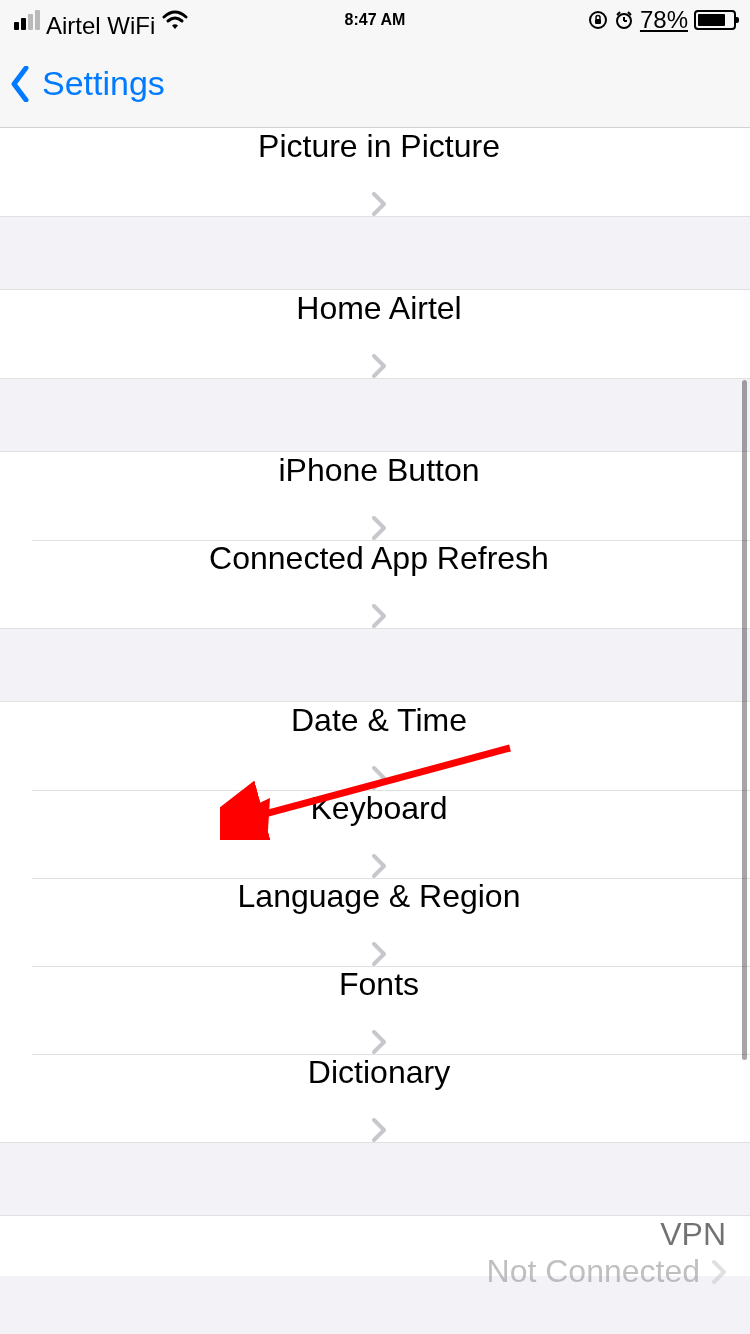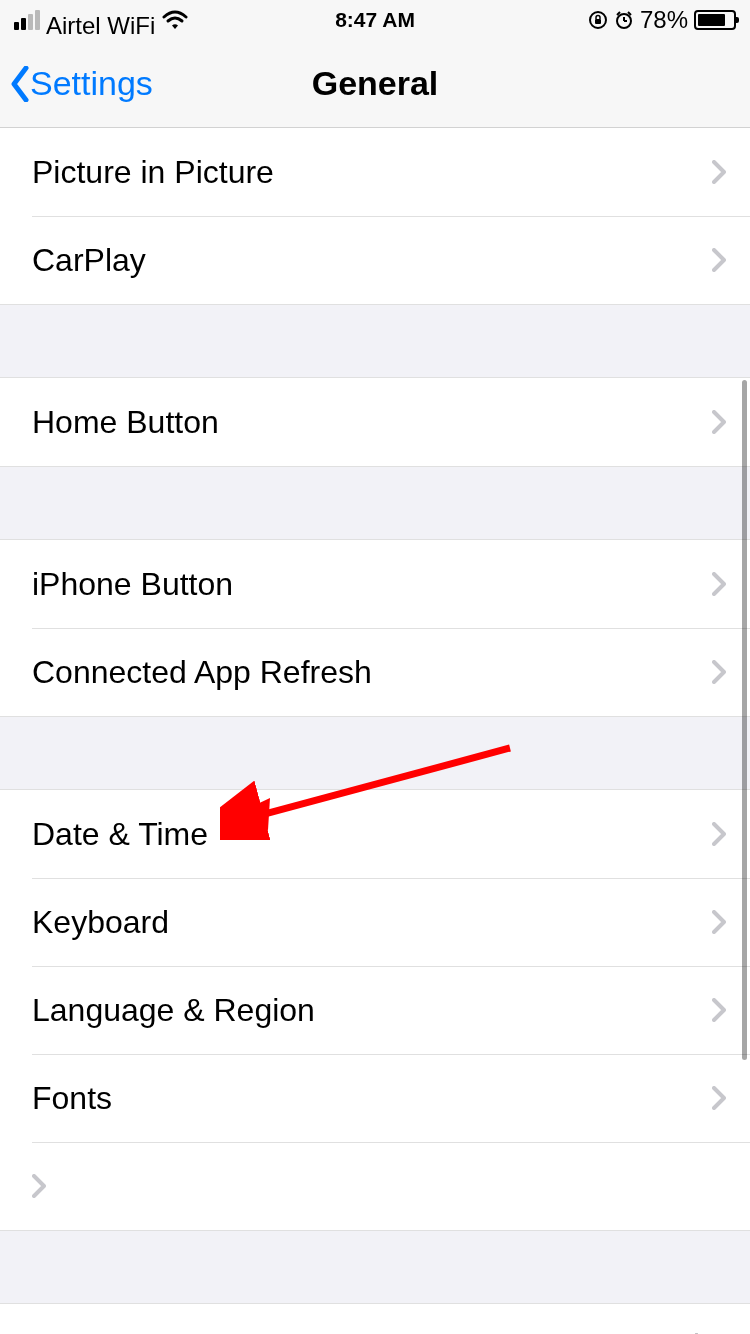--- a/index.html
+++ b/index.html
@@ -30,20 +30,21 @@
     }
     .status-left {
       display: flex;
       align-items: center;
       gap: 6px;
     }
     .status-right {
       display: flex;
       align-items: center;
       gap: 6px;
+      text-decoration: underline;
     }
     .signal-bars {
       display: flex;
       align-items: flex-end;
       gap: 2px;
     }
     .signal-bar {
       width: 5px;
       border-radius: 1px;
     }
@@ -57,21 +58,21 @@
       margin-top: 12px;
     }
     .wifi-icon {
       width: 28px;
       height: 22px;
     }
     .time {
       position: absolute;
       left: 50%;
       transform: translateX(-50%);
-      font-size: 21px;
+      font-size: 16px;
       font-weight: 600;
     }
     .lock-icon, .alarm-icon {
       width: 20px;
       height: 20px;
     }
     .battery-pct {
       font-size: 24px;
       font-weight: 400;
     }
@@ -108,21 +109,21 @@
       background: #f7f7f7;
       border-bottom: 1px solid rgba(0,0,0,0.15);
     }
     .back-button {
       display: flex;
       align-items: center;
       color: #007aff;
       font-size: 34px;
       font-weight: 400;
       padding-left: 10px;
-      gap: 0;
+      gap: 12px;
     }
     .chevron-left {
       width: 20px;
       height: 36px;
     }
     .nav-title {
       position: absolute;
       left: 50%;
       transform: translateX(-50%);
       font-size: 34px;
@@ -136,20 +137,21 @@
       border-bottom: 1px solid rgba(0,0,0,0.12);
     }
     .list-row {
       display: flex;
       align-items: center;
       justify-content: space-between;
       height: 88px;
       padding-left: 32px;
       padding-right: 24px;
       position: relative;
+      flex-direction: column;
     }
     .list-row + .list-row::before {
       content: "";
       position: absolute;
       top: 0;
       left: 32px;
       right: 0;
       height: 1px;
       background: rgba(0,0,0,0.12);
     }
@@ -245,47 +247,38 @@
   </div>
 </div>
 
 <div class="nav-bar">
   <div class="back-button">
     <svg class="chevron-left" viewBox="0 0 20 36">
       <polyline points="16,2 4,18 16,34" stroke="#007aff" stroke-width="5" fill="none" stroke-linecap="round" stroke-linejoin="round"></polyline>
     </svg>
     <span>Settings</span>
   </div>
-  <span class="nav-title">General</span>
 </div>
 
 <div class="list-group" style="border-top:none">
   <div class="list-row">
     <span class="row-label">Picture in Picture</span>
     <div class="row-right">
       <svg class="chevron-right" viewBox="0 0 14 24">
           <polyline points="2,2 12,12 2,22"></polyline>
         </svg>
     </div>
   </div>
-  <div class="list-row">
-    <span class="row-label">CarPlay</span>
-    <div class="row-right">
-      <svg class="chevron-right" viewBox="0 0 14 24">
-          <polyline points="2,2 12,12 2,22"></polyline>
-        </svg>
-    </div>
-  </div>
 </div>
 
 <div class="gap-small"></div>
 
 <div class="list-group">
   <div class="list-row">
-    <span class="row-label">Home Button</span>
+    <span class="row-label">Home Airtel</span>
     <div class="row-right">
       <svg class="chevron-right" viewBox="0 0 14 24">
           <polyline points="2,2 12,12 2,22"></polyline>
         </svg>
     </div>
   </div>
 </div>
 
 <div class="gap-medium"></div>
 
@@ -337,20 +330,21 @@
   </div>
   <div class="list-row">
     <span class="row-label">Fonts</span>
     <div class="row-right">
       <svg class="chevron-right" viewBox="0 0 14 24">
           <polyline points="2,2 12,12 2,22"></polyline>
         </svg>
     </div>
   </div>
   <div class="list-row">
+    <span class="row-label">Dictionary</span>
     <div class="row-right">
       <svg class="chevron-right" viewBox="0 0 14 24">
           <polyline points="2,2 12,12 2,22"></polyline>
         </svg>
     </div>
   </div>
 </div>
 
 <div class="gap-medium"></div>
 

